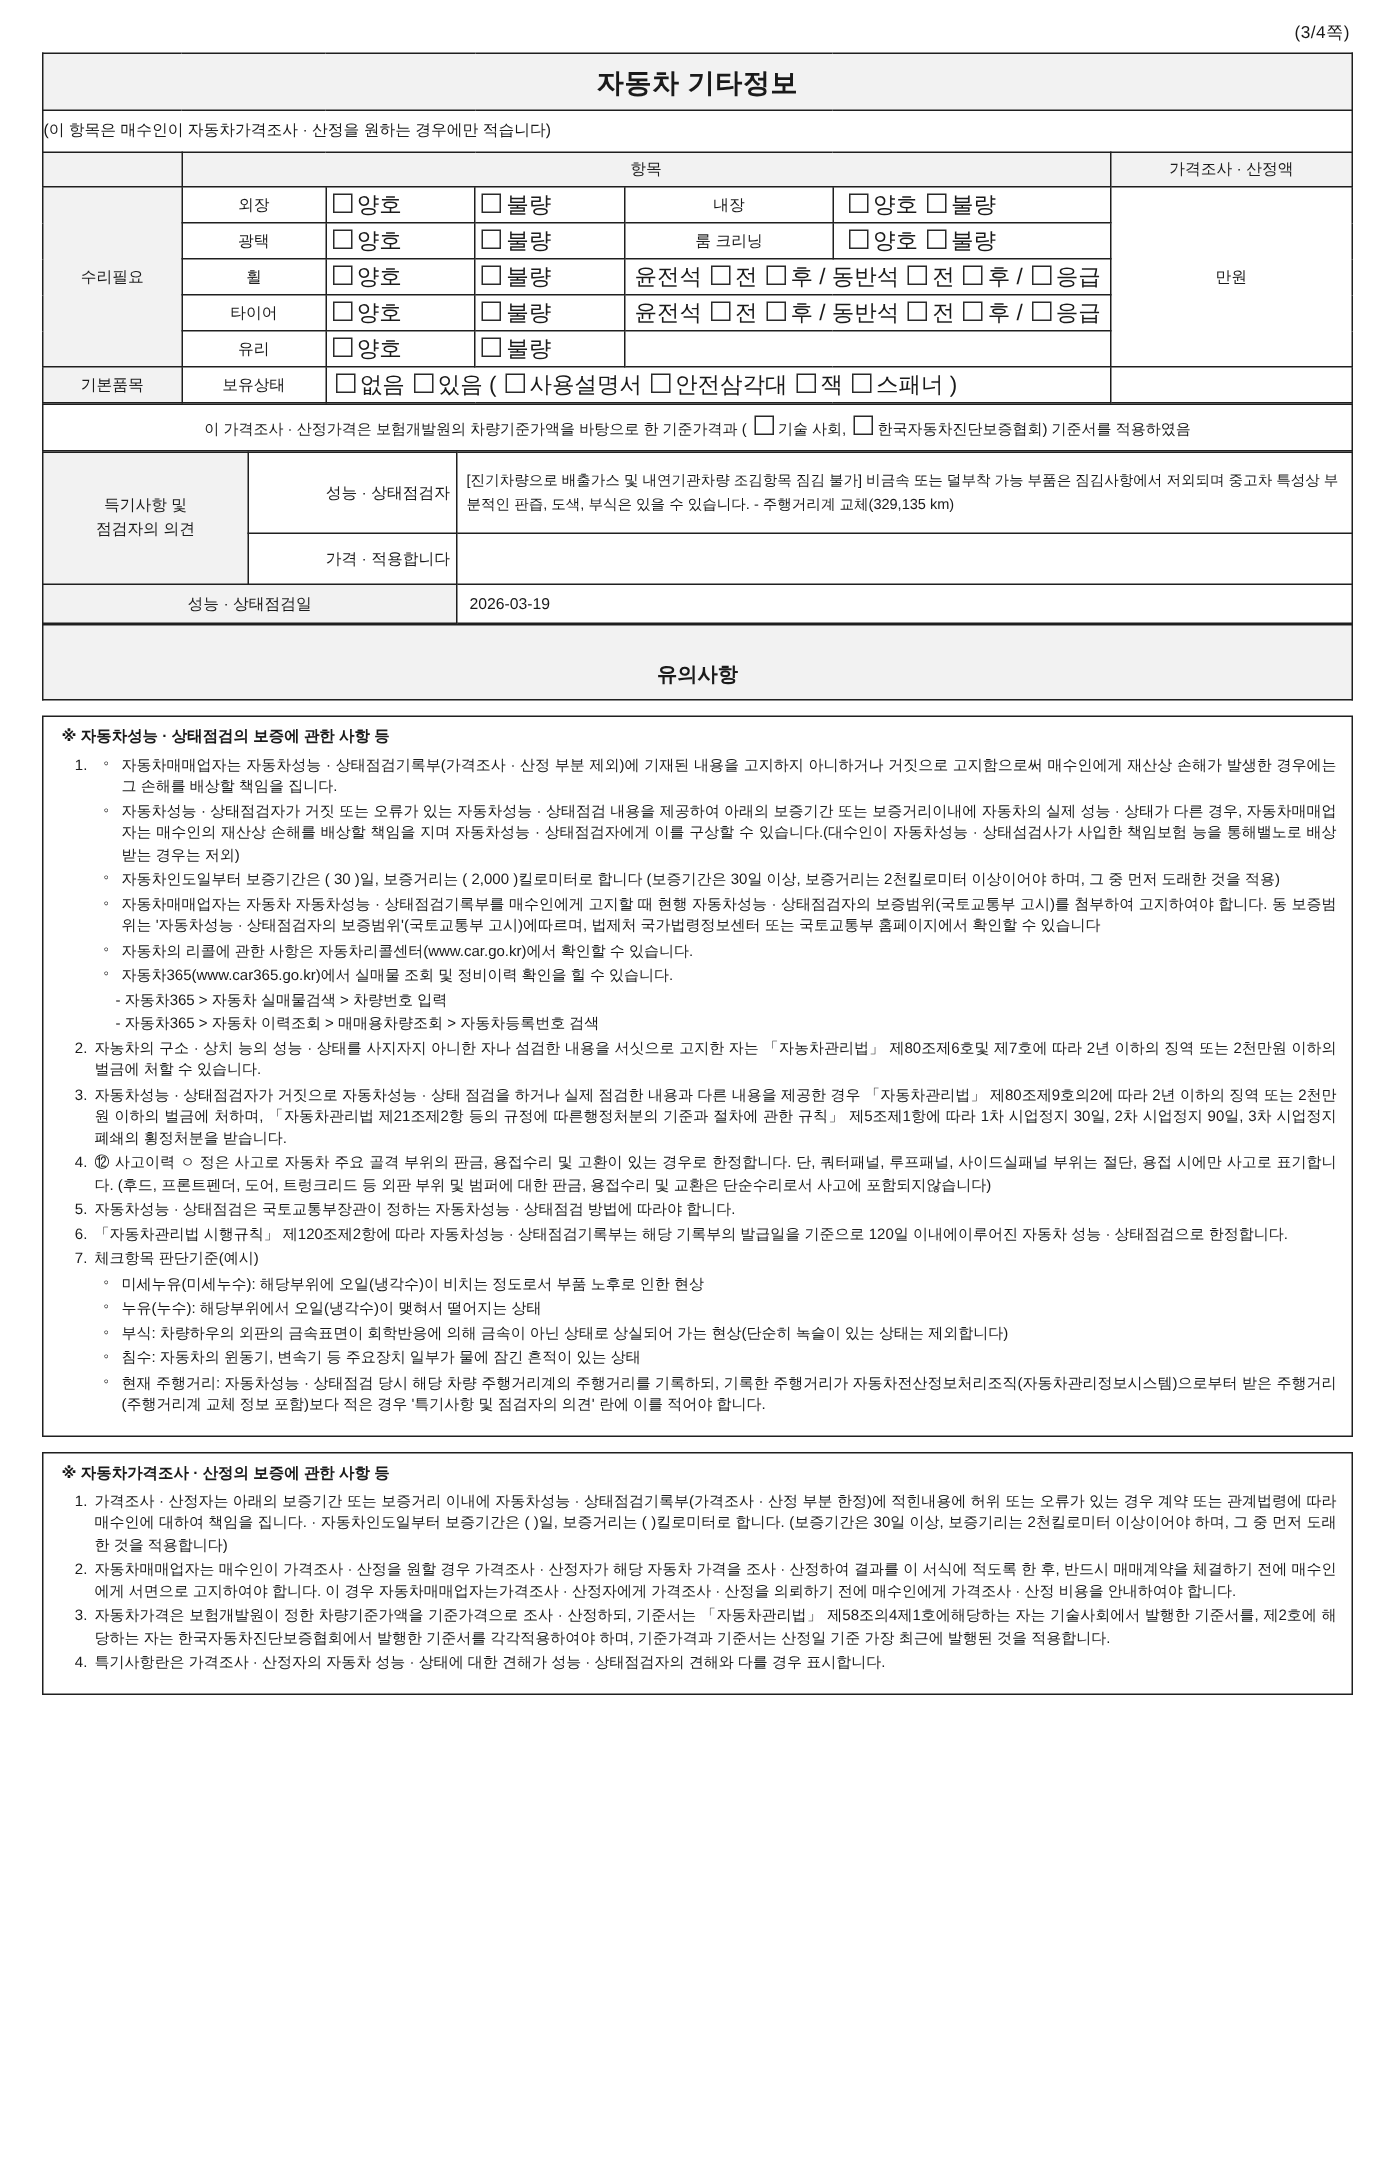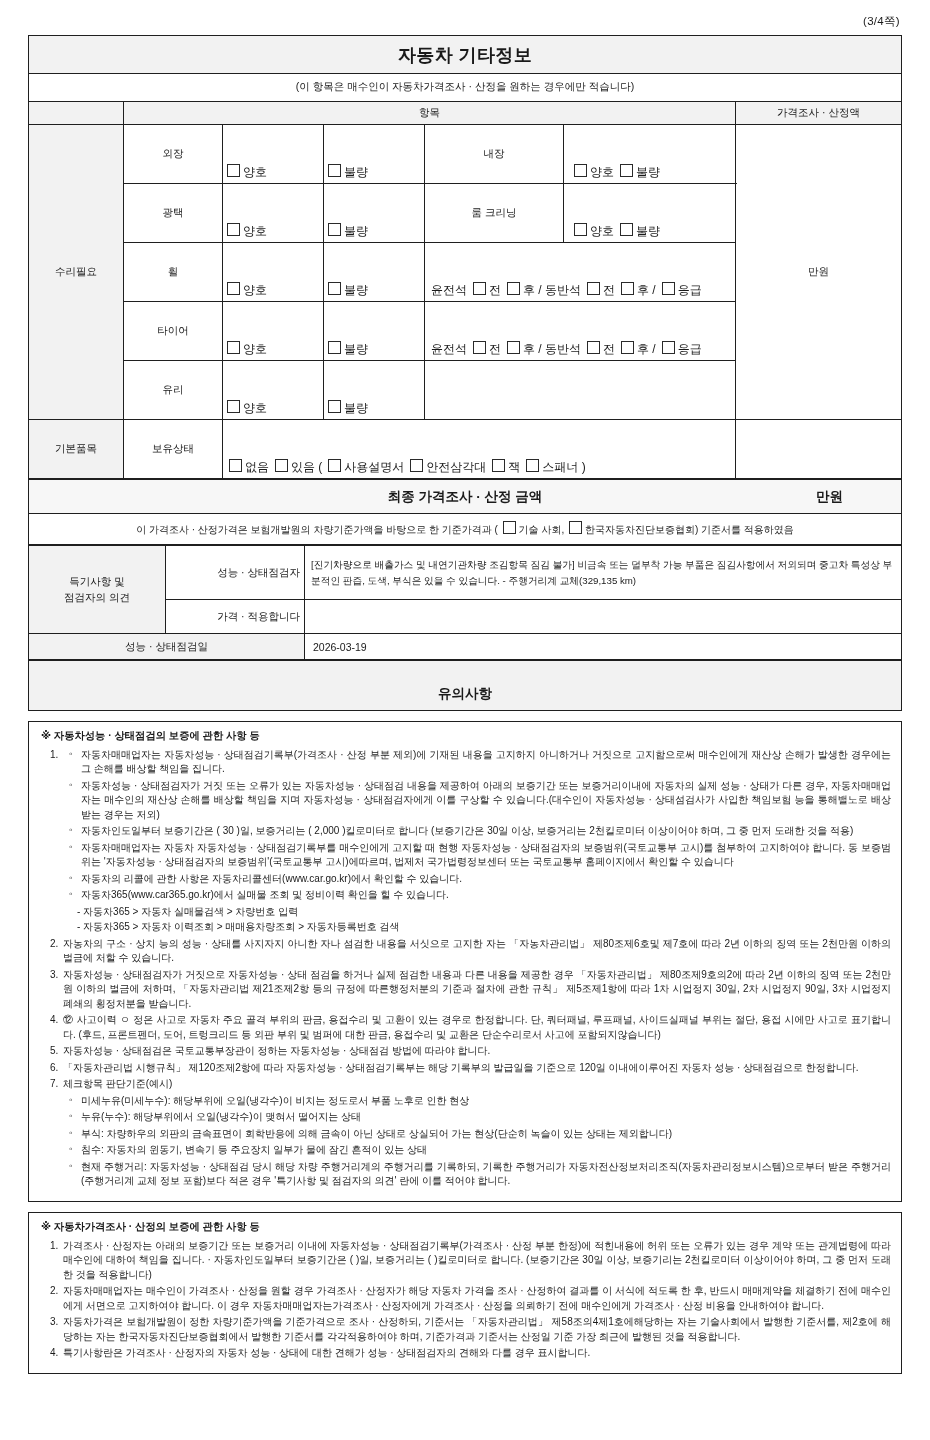--- a/index.html
+++ b/index.html
@@ -27,21 +27,20 @@
   td,th{border:1px solid #1f1f1f;padding:2px 4px;vertical-align:middle;}
   .ttl{
     background:#f2f2f2;
     text-align:center;
     font-weight:bold;
     font-size:18px;
     padding:7px 0 6px 0;
     letter-spacing:.4px;
   }
   .subttl{
-    text-align:center;
     font-size:10.5px;
     padding:6px 0 7px 0;
     background:#ffffff;
   }
   .hdr{
     background:#f2f2f2;
     text-align:center;
     font-weight:normal;
     font-size:10.5px;
     padding:4px 0;
@@ -54,21 +53,21 @@
   .c{text-align:center;}
   .cell{height:23px;}
   .cb{
     display:inline-block;
     width:11px;height:11px;
     border:1px solid #2a2a2a;
     background:#fff;
     vertical-align:-1px;
     margin-right:3px;
   }
-  .opt{display:inline-block;white-space:nowrap;margin-right:2px;font-size:12px;margin-top:37px;}
+  .opt{display:inline-block;white-space:nowrap;margin-right:2px;font-size:15px;}
   .opt-grp{display:flex;align-items:center;justify-content:flex-start;gap:4px;padding-left:6px;}
   .mid-title{
     display:flex;align-items:center;justify-content:center;position:relative;
     font-weight:bold;font-size:13.5px;padding:8px 0 7px 0;background:#f7f7f7;
   }
   .mid-title .unit{position:absolute;right:58px;font-weight:bold;font-size:13.5px;}
   .note-row{font-size:10px;text-align:center;padding:7px 6px;}
   .note-row .cb{margin:0 3px 0 2px;}
   .opin-label{background:#f2f2f2;text-align:center;font-size:10.5px;line-height:1.5;}
   .opin-sub{background:#ffffff;text-align:right;font-size:10.5px;width:130px;}
@@ -218,28 +217,20 @@
           <span class="opt"><span class="cb"></span><span>잭</span></span>
           <span class="opt"><span class="cb"></span><span>스패너 )</span></span>
         </div>
       </td>
     </tr>
   </tbody>
     </table>
 
   <table class="outer" style="border-top:none;">
     <tbody>
-        <tr>
-      <td style="padding:0;">
-        <div class="mid-title">
-          <span>최종 가격조사 · 산정 금액</span>
-          <span class="unit">만원</span>
-        </div>
-      </td>
-    </tr>
     <tr>
       <td class="note-row">
         <span>이 가격조사 · 산정가격은 보험개발원의 차량기준가액을 바탕으로 한 기준가격과 (</span>
         <span class="cb"></span><span>기술 사회,</span>
         <span class="cb"></span><span>한국자동차진단보증협회) 기준서를 적용하였음</span>
       </td>
     </tr>
   </tbody>
     </table>
 

